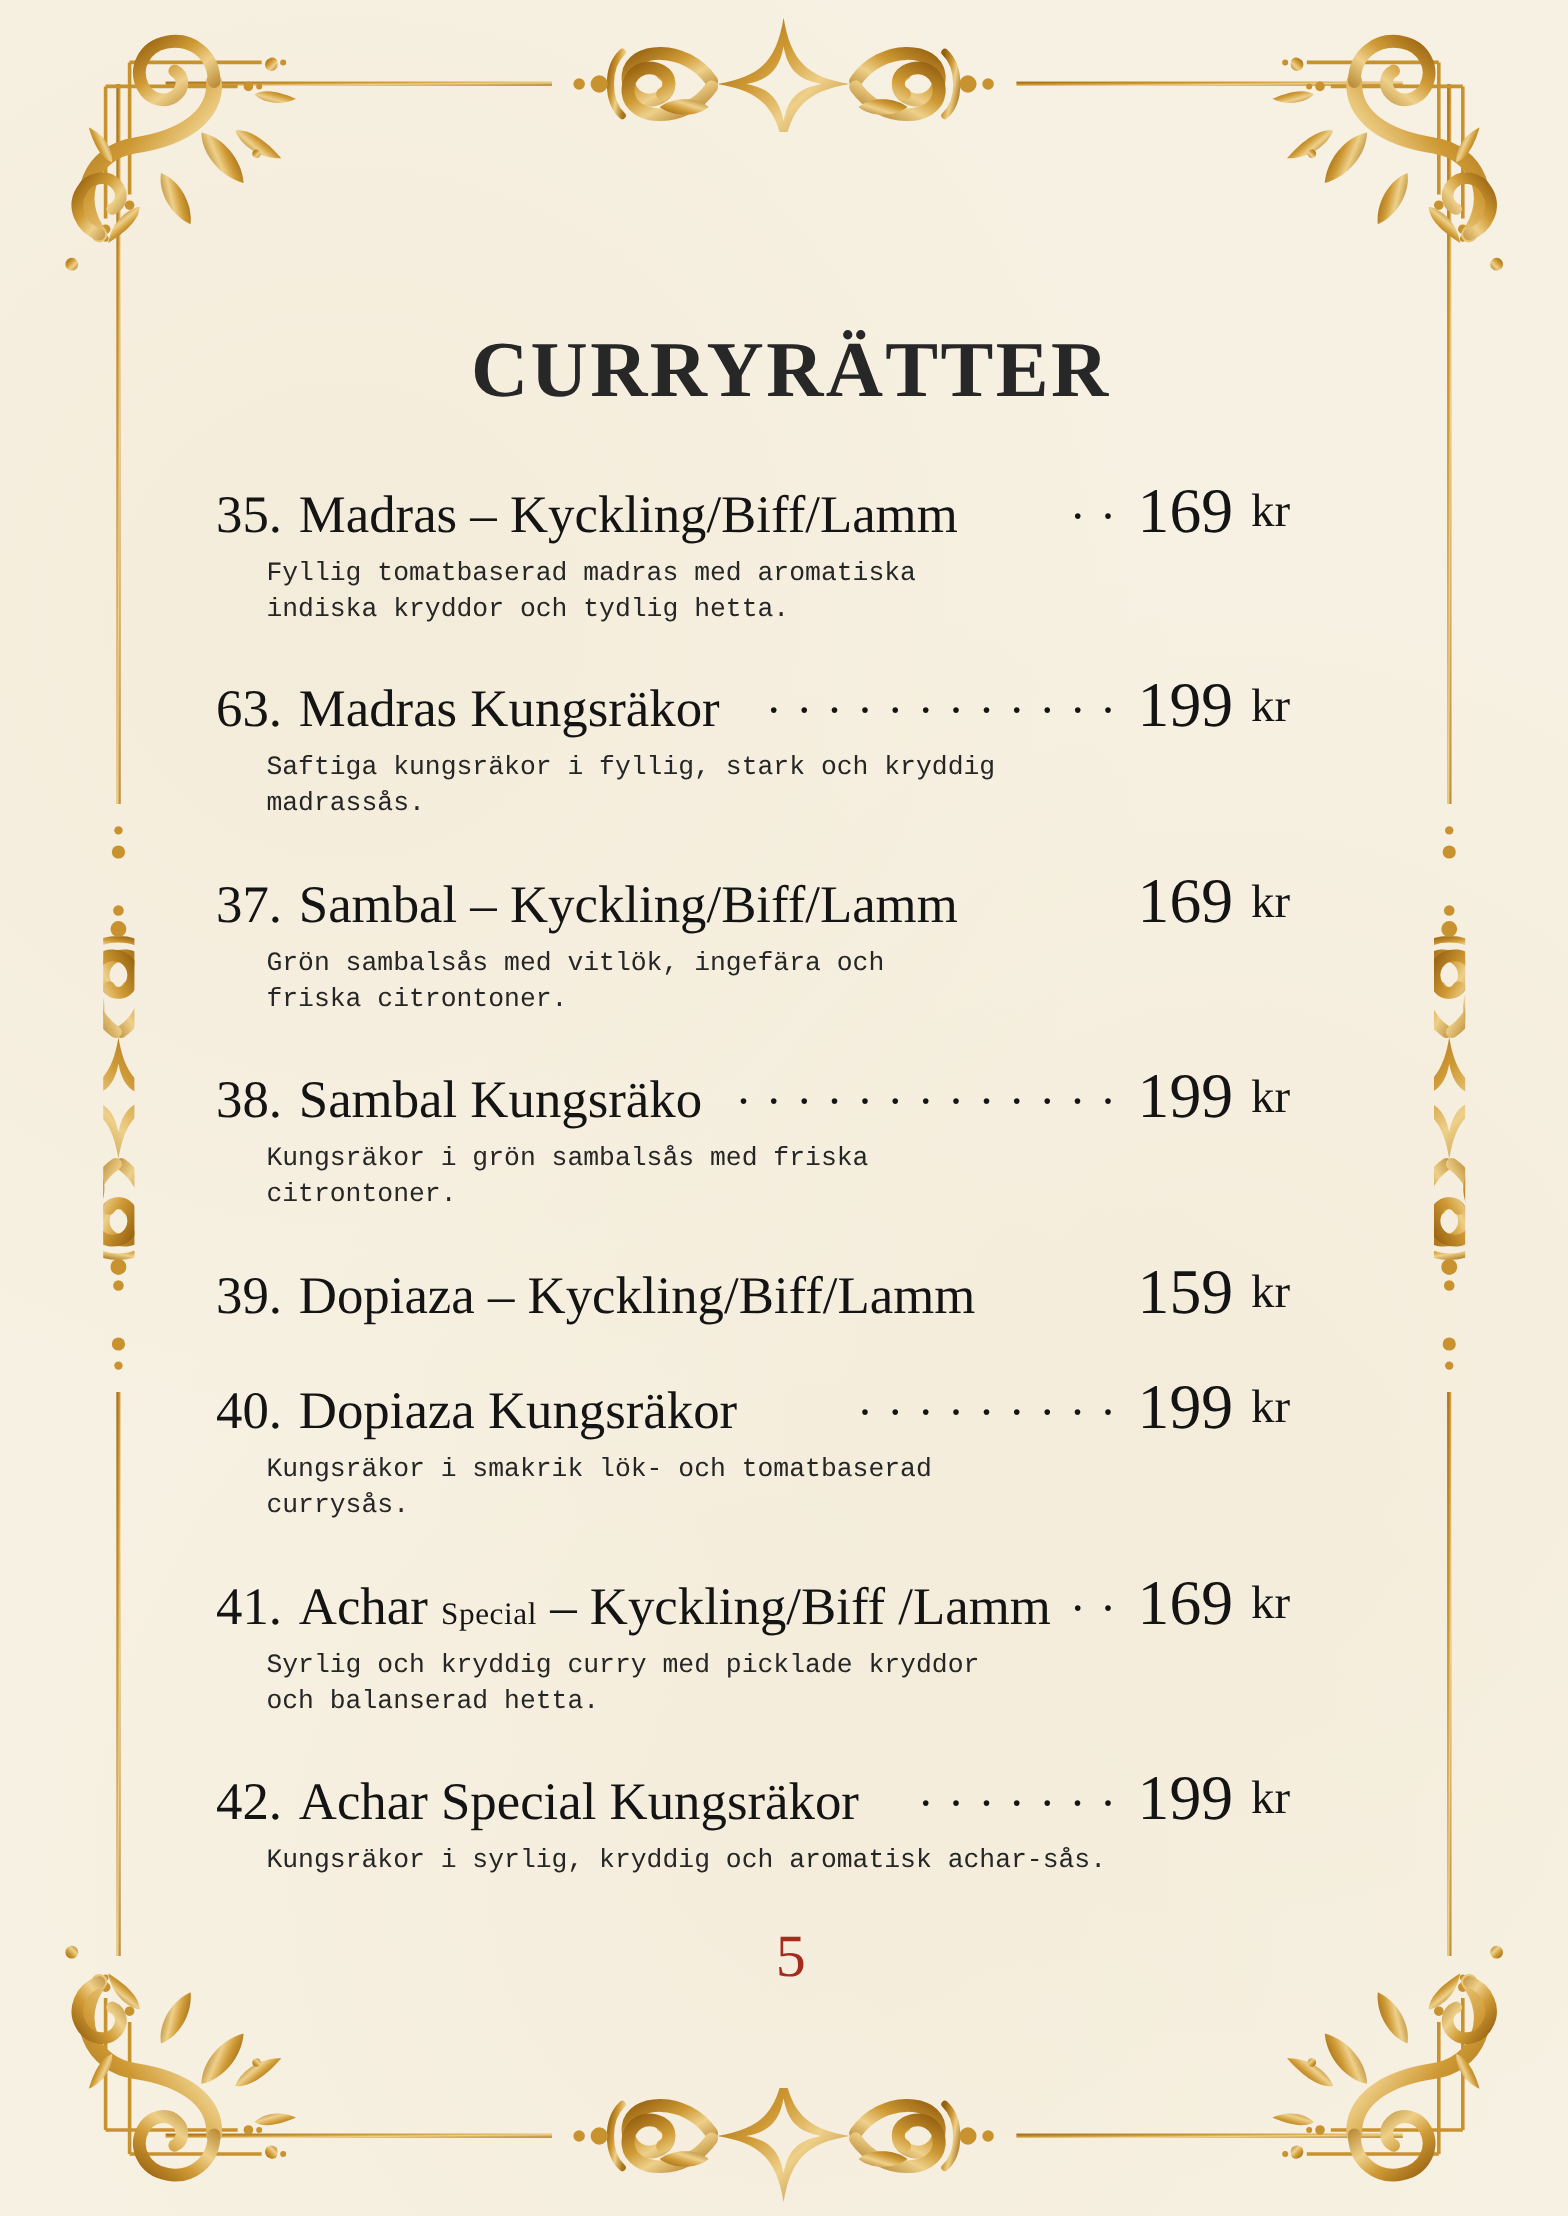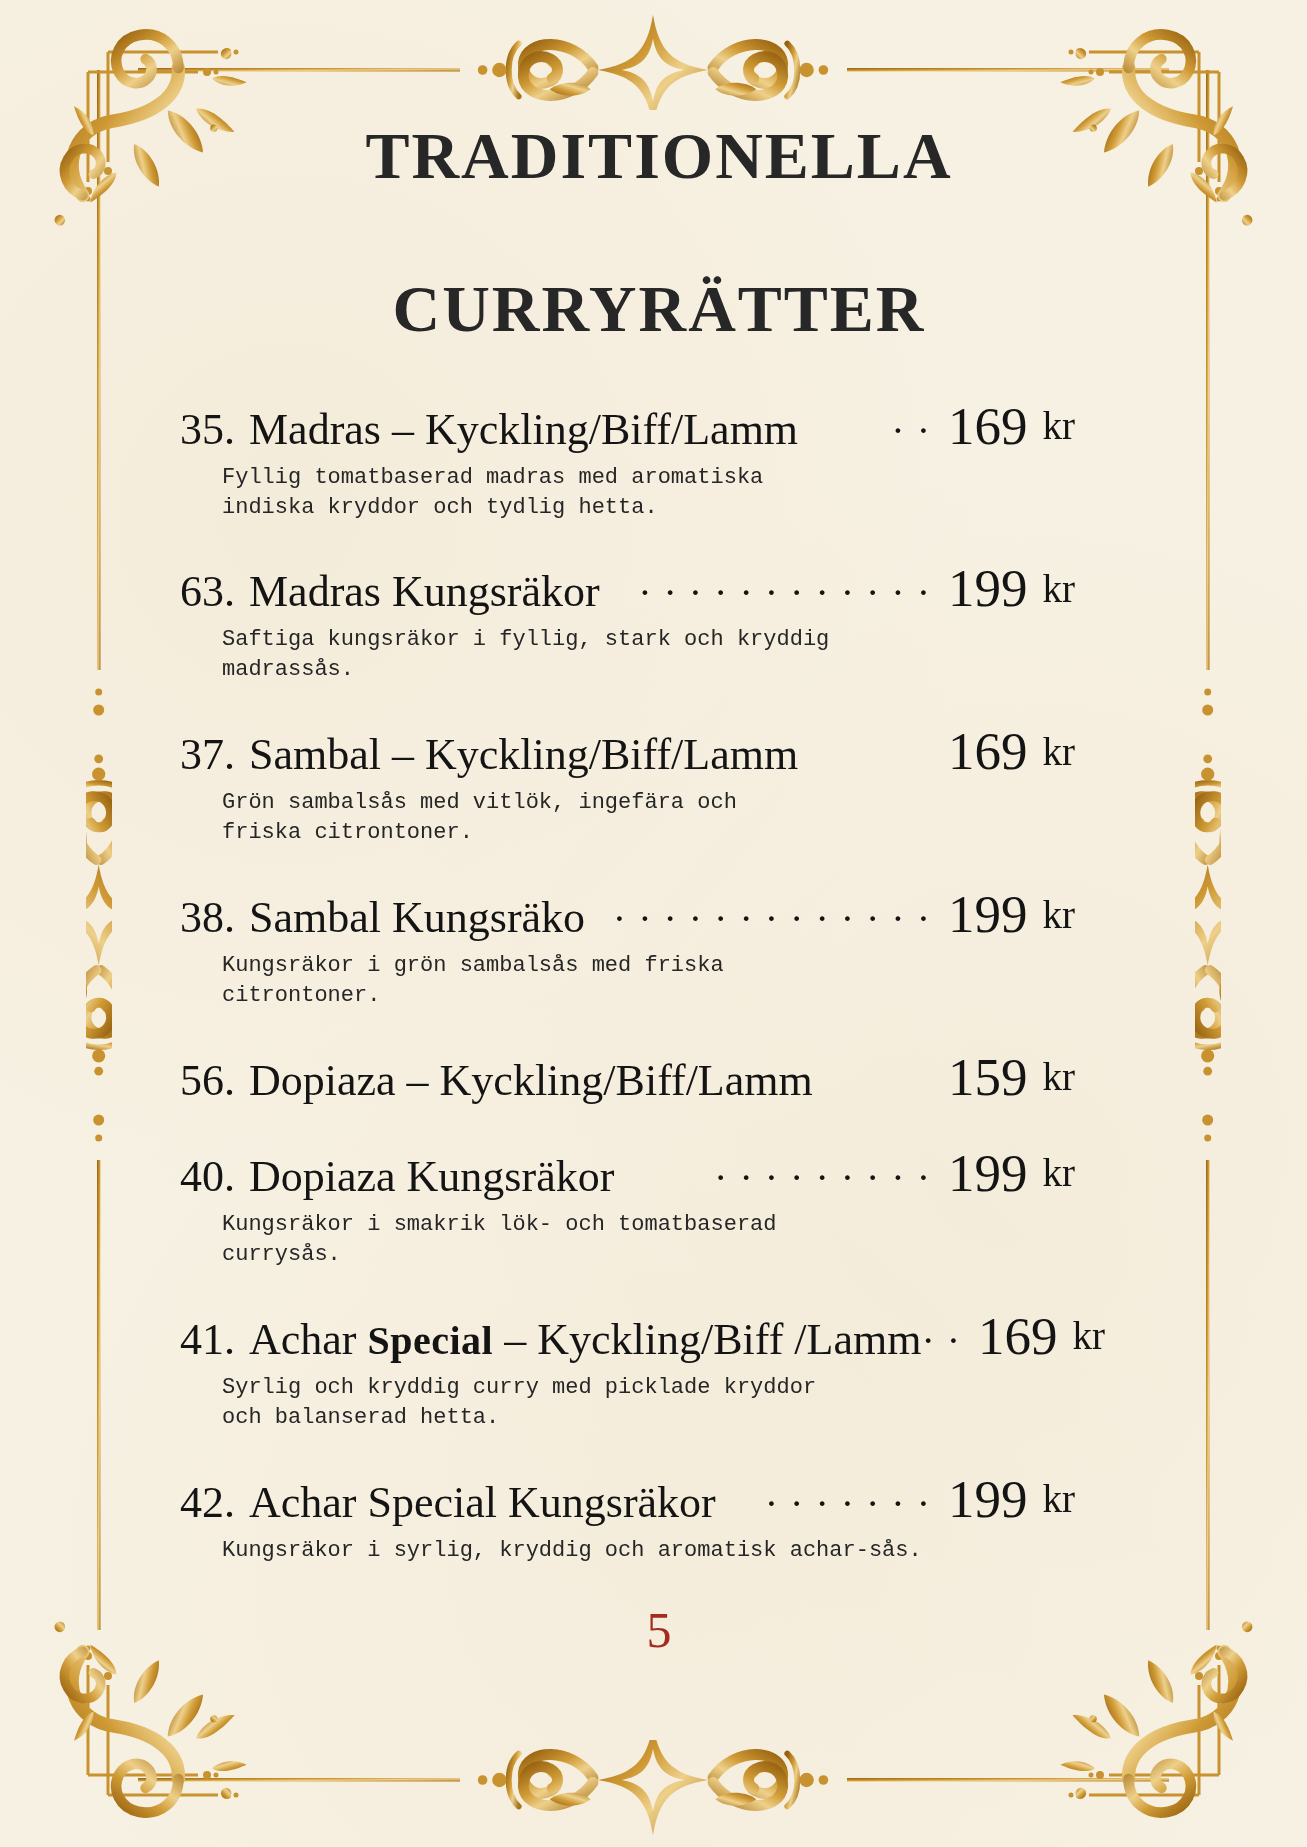--- a/index.html
+++ b/index.html
@@ -33,21 +33,21 @@
   }
   .menu-item{margin-bottom:36px;}
   .item-heading{
     display:flex;
     align-items:baseline;
     font-size:44px;
     white-space:pre;
     color:#141414;
   }
   .item-number{margin-right:14px;}
-  .item-special{font-size:40px;font-weight:700;letter-spacing:0.5px;}
+  .item-special{font-size:26px;font-weight:400;letter-spacing:0.5px;}
   .item-special:empty{display:none;}
   .leader-dots{
     margin-left:auto;
     font-size:40px;
     letter-spacing:12px;
     padding-right:6px;
     color:#141414;
   }
   .price{
     flex:0 0 190px;
@@ -199,21 +199,21 @@
       <use href="#flourish" transform="translate(260,0) scale(-1,1)"></use>
     </svg>
   <svg class="deco" style="left:28px;top:1595px" width="230" height="230" viewBox="0 0 260 260">
       <use href="#flourish" transform="translate(0,260) scale(1,-1)"></use>
     </svg>
   <svg class="deco" style="left:1049px;top:1595px" width="230" height="230" viewBox="0 0 260 260">
       <use href="#flourish" transform="translate(260,260) scale(-1,-1)"></use>
     </svg>
 
   <div class="content">
-    <h1 class="title"><span>TRADITIONELLA</span><br>
+    <h1 class="title"><br>
       <span>CURRYRÄTTER</span>
     </h1>
 
     <div class="menu-items">
     <div class="menu-item">
       <div class="item-heading">
         <span class="item-number">35.</span><span class="item-name">Madras – Kyckling/Biff/Lamm</span><span class="item-name"></span>
         <span class="leader-dots">··</span>
         <span class="price">
           <span class="price-value">169</span>
@@ -258,21 +258,21 @@
           <span class="price-value">199</span>
           <span class="price-unit">kr</span>
         </span>
       </div>
       <div class="item-description">Kungsräkor i grön sambalsås med friska
 citrontoner.</div>
     </div>
 
     <div class="menu-item">
       <div class="item-heading">
-        <span class="item-number">56.</span><span class="item-name">Dopiaza – Kyckling/Biff/Lamm</span><span class="item-name"></span>
+        <span class="item-number">39.</span><span class="item-name">Dopiaza – Kyckling/Biff/Lamm</span><span class="item-name"></span>
         <span class="leader-dots"></span>
         <span class="price">
           <span class="price-value">159</span>
           <span class="price-unit">kr</span>
         </span>
       </div>
     </div>
 
     <div class="menu-item">
       <div class="item-heading">

